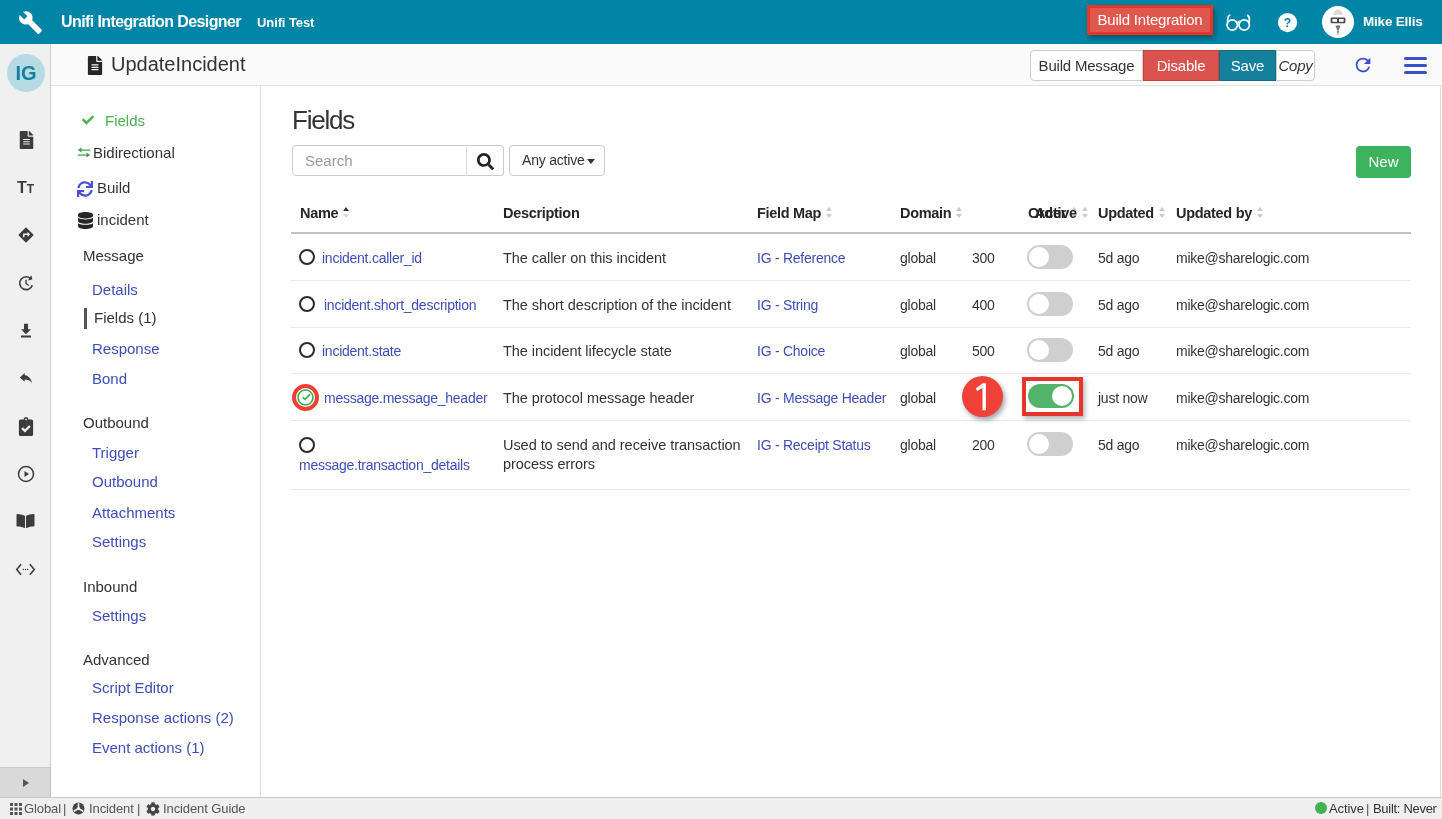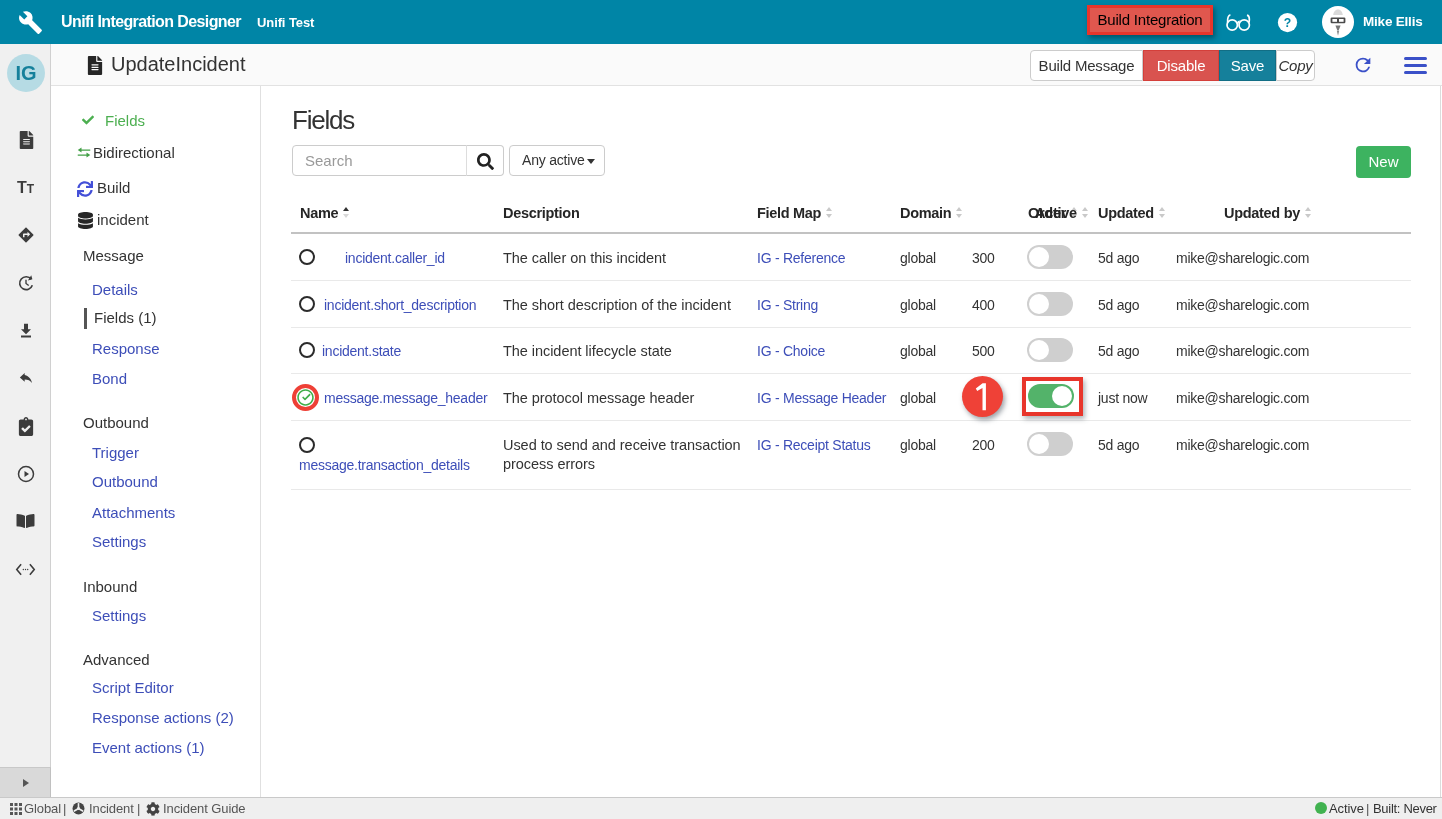--- a/index.html
+++ b/index.html
@@ -7,21 +7,21 @@
   font-family:"Liberation Sans", sans-serif; }
 .abs { position:absolute; }
 
 
 #topbar { position:absolute; left:0; top:0; width:1442px; height:44px; background:#0085a6; }
 #topbar .title { position:absolute; left:61px; top:13px; color:#fff; font-size:16px; font-weight:bold; letter-spacing:-0.6px; }
 #topbar .subtitle { position:absolute; left:257px; top:15px; color:#fff; font-size:13px; font-weight:bold; letter-spacing:-0.1px; }
 
 
 #bi-wrap { position:absolute; left:1087px; top:5px; width:126px; height:30px; border:3px solid #e8352b; background:#e0574e; box-shadow:2px 3px 5px rgba(0,40,50,0.5); }
-#bi-btn { display:block; height:24px; line-height:24px; text-align:center; color:#000000; font-size:15px; letter-spacing:-0.2px; }
+#bi-btn { display:block; height:24px; line-height:24px; text-align:center; color:#ffffff; font-size:15px; letter-spacing:-0.2px; }
 
 
 #secondbar { position:absolute; left:51px; top:44px; width:1391px; height:42px; background:#fafafa; border-bottom:1px solid #e2e2e2; }
 #secondbar .doctitle { position:absolute; left:60px; top:9px; font-size:20px; color:#333; }
 .btngroup { position:absolute; top:6px; height:31px; }
 .btn { display:inline-block; float:left; height:31px; line-height:29px; font-size:15px; letter-spacing:-0.2px; text-align:center; border:1px solid #ccc; background:#fff; color:#333; }
 .btn.first { border-radius:4px 0 0 4px; }
 .btn.last { border-radius:0 4px 4px 0; }
 .btn.danger { background:#d9534f; border-color:#d43f3a; color:#fff; }
 .btn.teal { background:#15809b; border-color:#126e85; color:#fff; }
@@ -214,31 +214,31 @@
 <div class="abs" style="left:509px;top:145px;width:96px;height:31px;border:1px solid #ccc;border-radius:4px;background:#fff;font-size:14px;letter-spacing:-0.2px;color:#333;line-height:29px;padding-left:12px;">Any active<span style="position:absolute;right:9px;top:13px;width:0;height:0;border-left:4.5px solid transparent;border-right:4.5px solid transparent;border-top:5px solid #333;"></span></div>
 <div class="abs" style="left:1356px;top:146px;width:55px;height:32px;background:#3db360;border-radius:4px;color:#fff;font-size:15px;text-align:center;line-height:32px;">New</div>
 
 <div class="hcell" style="left:300px;top:205px;">Name<span class="sort"><i class="up" style="border-bottom-color:#333"></i><i class="dn" style="border-top-color:#d8d8d8"></i></span></div>
 <div class="hcell" style="left:503px;top:205px;">Description</div>
 <div class="hcell" style="left:757px;top:205px;">Field Map<span class="sort"><i class="up"></i><i class="dn"></i></span></div>
 <div class="hcell" style="left:900px;top:205px;">Domain<span class="sort"><i class="up"></i><i class="dn"></i></span></div>
 <div class="hcell" style="left:1028px;top:205px;">Order<span class="sort"><i class="up"></i><i class="dn"></i></span></div>
 <div class="hcell" style="left:1035px;top:205px;">Active<span class="sort"><i class="up"></i><i class="dn"></i></span></div>
 <div class="hcell" style="left:1098px;top:205px;">Updated<span class="sort"><i class="up"></i><i class="dn"></i></span></div>
-<div class="hcell" style="left:1224px;top:205px;">Updated by<span class="sort"><i class="up"></i><i class="dn"></i></span></div>
+<div class="hcell" style="left:1176px;top:205px;">Updated by<span class="sort"><i class="up"></i><i class="dn"></i></span></div>
 <div class="abs" style="left:291px;top:232px;width:1120px;border-top:2px solid #c2c2c2;"></div>
 
 <div class="rowline" style="left:291px;top:280px;"></div>
 <div class="rowline" style="left:291px;top:327px;"></div>
 <div class="rowline" style="left:291px;top:373px;"></div>
 <div class="rowline" style="left:291px;top:420px;"></div>
 <div class="rowline" style="left:291px;top:489px;"></div>
 
 <div class="circ" style="left:299px;top:249px;"></div>
-<div class="cell link" style="left:322px;top:249px;margin-left:23px;">incident.caller_id</div>
+<div class="cell link" style="left:322px;top:249px;">incident.caller_id</div>
 <div class="cell desc" style="left:503px;top:249px;">The caller on this incident</div>
 <div class="cell link" style="left:757px;top:249px;">IG - Reference</div>
 <div class="cell" style="left:900px;top:249px;">global</div>
 <div class="cell" style="left:972px;top:249px;">300</div>
 <div class="toggle off" style="left:1027px;top:245px;">
     <div class="knob"></div>
   </div>
 <div class="cell" style="left:1098px;top:249px;">5d ago</div>
 <div class="cell" style="left:1176px;top:249px;">mike@sharelogic.com</div>
 

